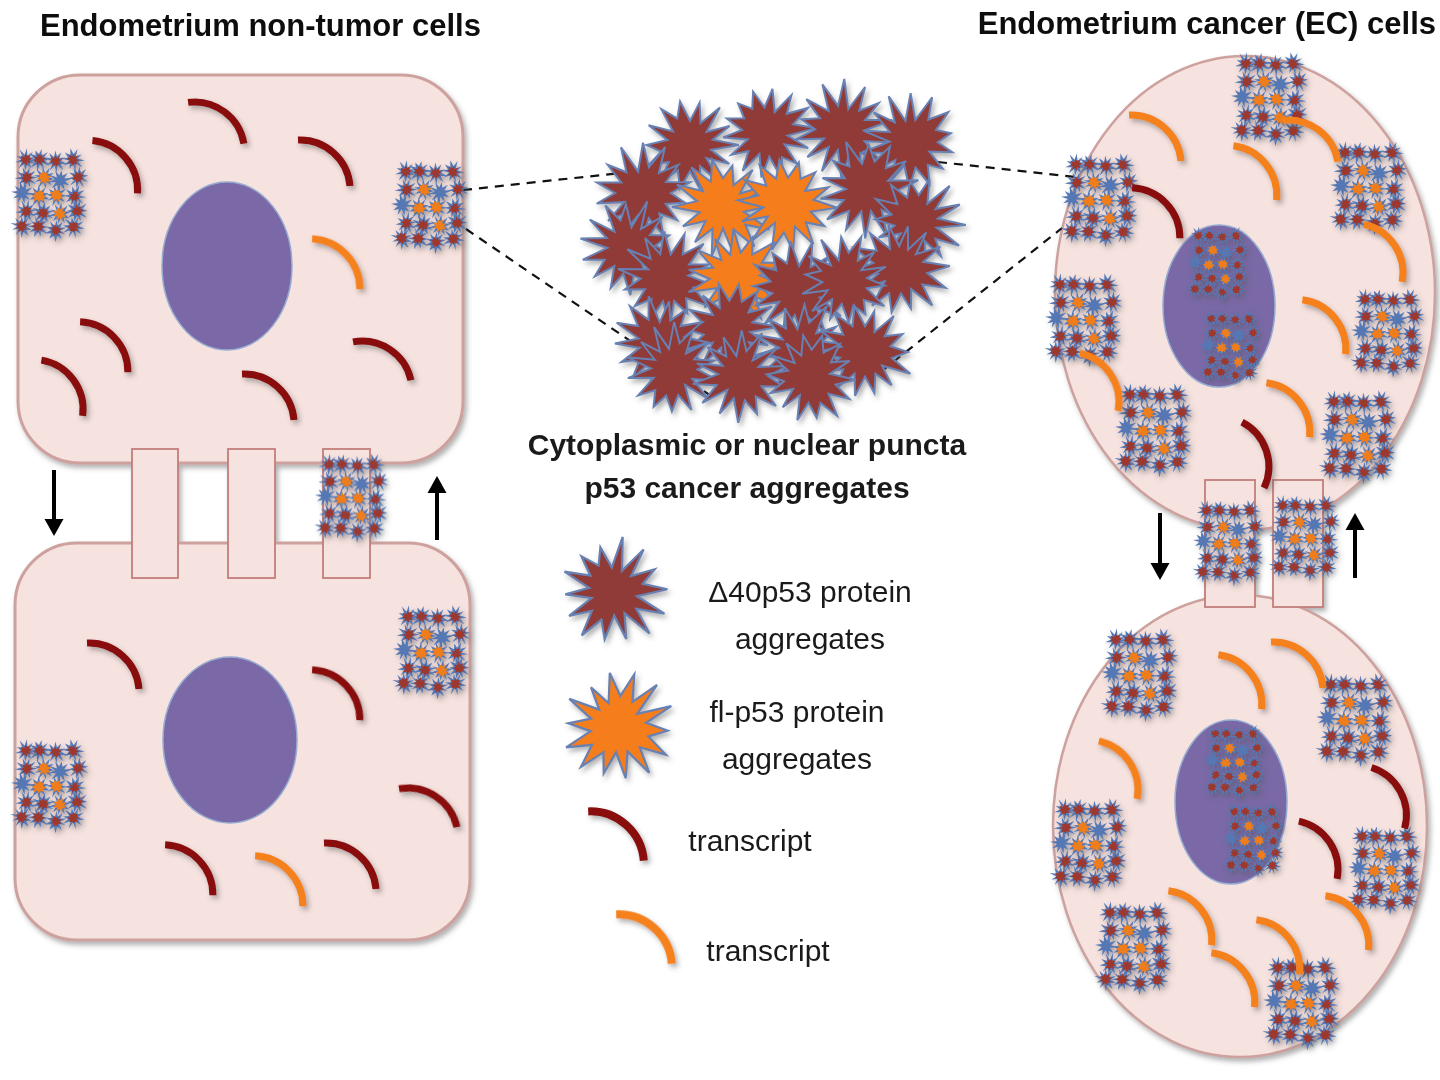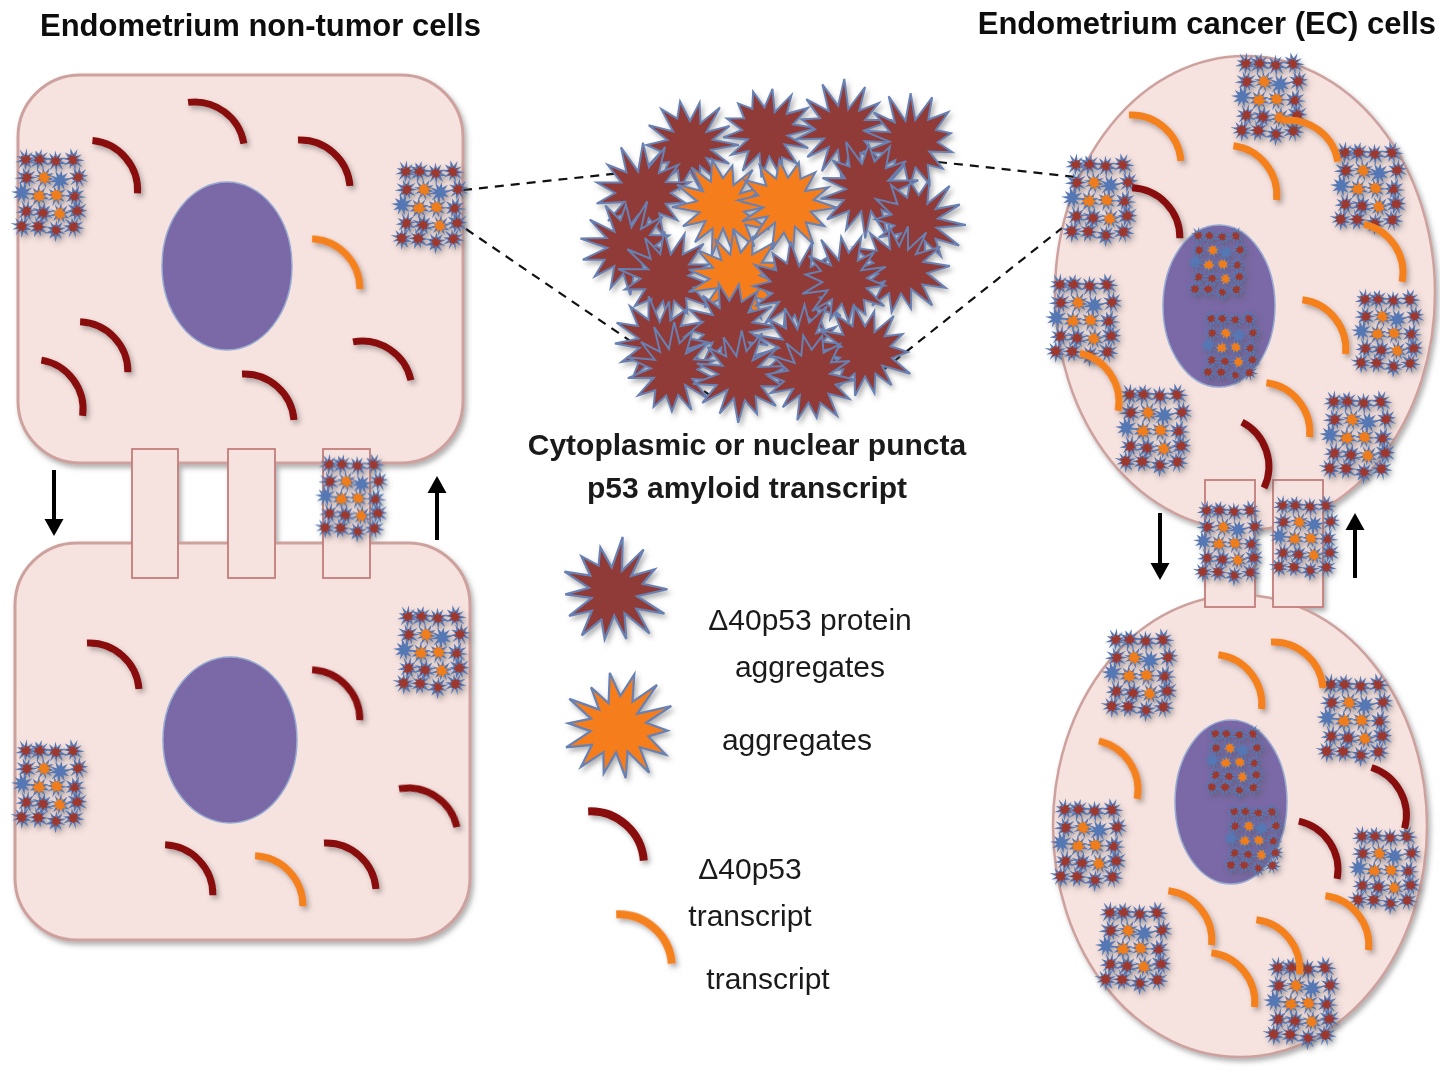--- a/index.html
+++ b/index.html
@@ -4,21 +4,21 @@
 <style>
   html,body{margin:0;padding:0;background:#ffffff;}
   .stage{position:relative;width:1440px;height:1080px;background:#ffffff;overflow:hidden;
          font-family:"Liberation Sans", sans-serif;}
   .stage svg{position:absolute;left:0;top:0;}
   .title{position:absolute;font-weight:700;font-size:31px;color:#0d0d0d;white-space:nowrap;}
   #t-left{left:40px;top:8px;}
   #t-right{left:964px;top:6px;width:472px;text-align:right;}
   .caption{position:absolute;left:503px;top:424px;width:488px;text-align:center;
            font-size:30px;line-height:1.42;color:#1a1a1a;font-weight:bold;}
-  .legend-label{position:absolute;text-align:center;font-size:30px;line-height:1.55;color:#1a1a1a;margin-top:28px;}
+  .legend-label{position:absolute;text-align:center;font-size:30px;line-height:1.55;color:#1a1a1a;}
   #ll0{left:664px;top:569px;width:292px;}
   #ll1{left:651px;top:689px;width:292px;}
   #ll2{left:625px;top:818px;width:250px;}
   #ll3{left:643px;top:928px;width:250px;}
 </style>
 </head>
 <body>
 
 <div class="stage">
   <svg id="fig" width="1440" height="1080" viewBox="0 0 1440 1080">
@@ -196,30 +196,30 @@
         <path d="M-26,-23a50,50 0 0 1 52,46" transform="translate(616,836) scale(1.07)" fill="none" stroke="#8a0f0f" stroke-width="7.5"></path>
         <path d="M-26,-23a50,50 0 0 1 52,46" transform="translate(644,939) scale(1.07)" fill="none" stroke="#f5811f" stroke-width="7.5"></path>
       </g>
     </svg>
 
   <div class="title" id="t-left">Endometrium non-tumor cells</div>
   <div class="title" id="t-right">Endometrium cancer (EC) cells</div>
 
   <div class="caption">
     <div>Cytoplasmic or nuclear puncta</div>
-    <div>p53 amyloid transcript</div>
+    <div>p53 cancer aggregates</div>
   </div>
 
   <div class="legend-label" id="ll0">
     <div>Δ40p53 protein</div>
     <div>aggregates</div>
   </div>
   <div class="legend-label" id="ll1">
+    <div>fl-p53 protein</div>
     <div>aggregates</div>
   </div>
   <div class="legend-label" id="ll2">
-    <div>Δ40p53</div>
     <div>transcript</div>
   </div>
   <div class="legend-label" id="ll3">
     <div>transcript</div>
   </div>
 </div>
 
 </body></html>

